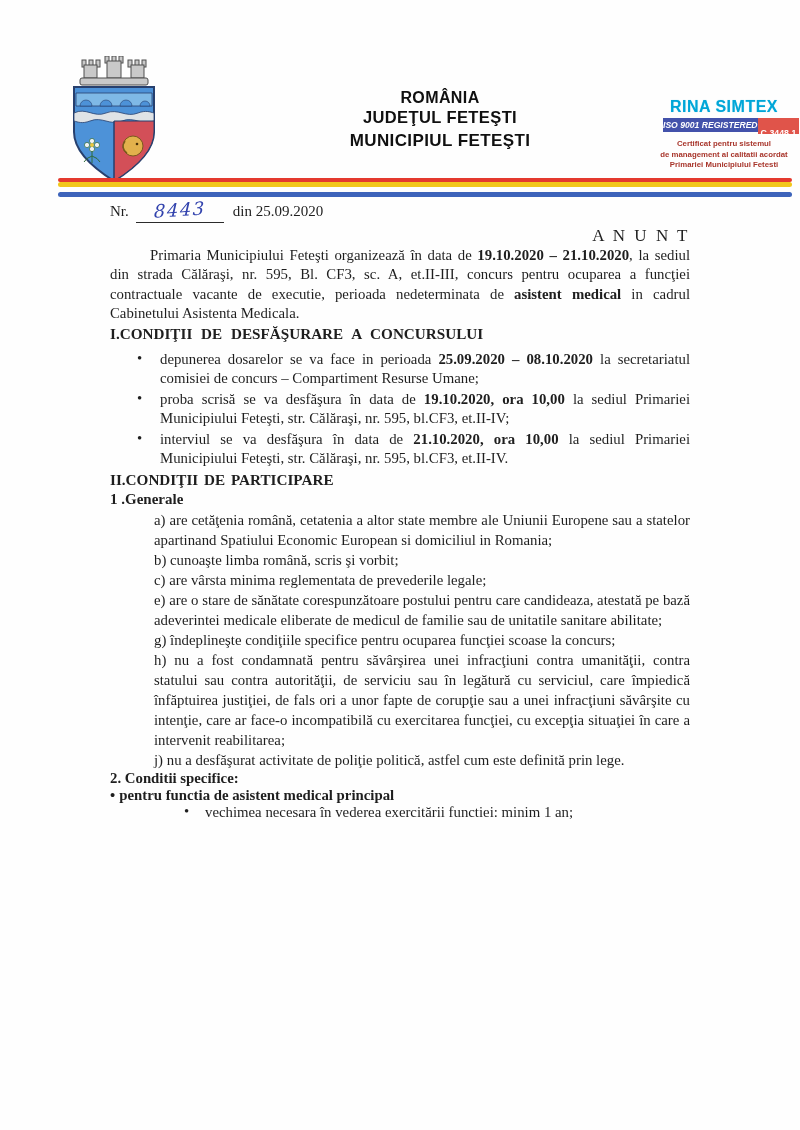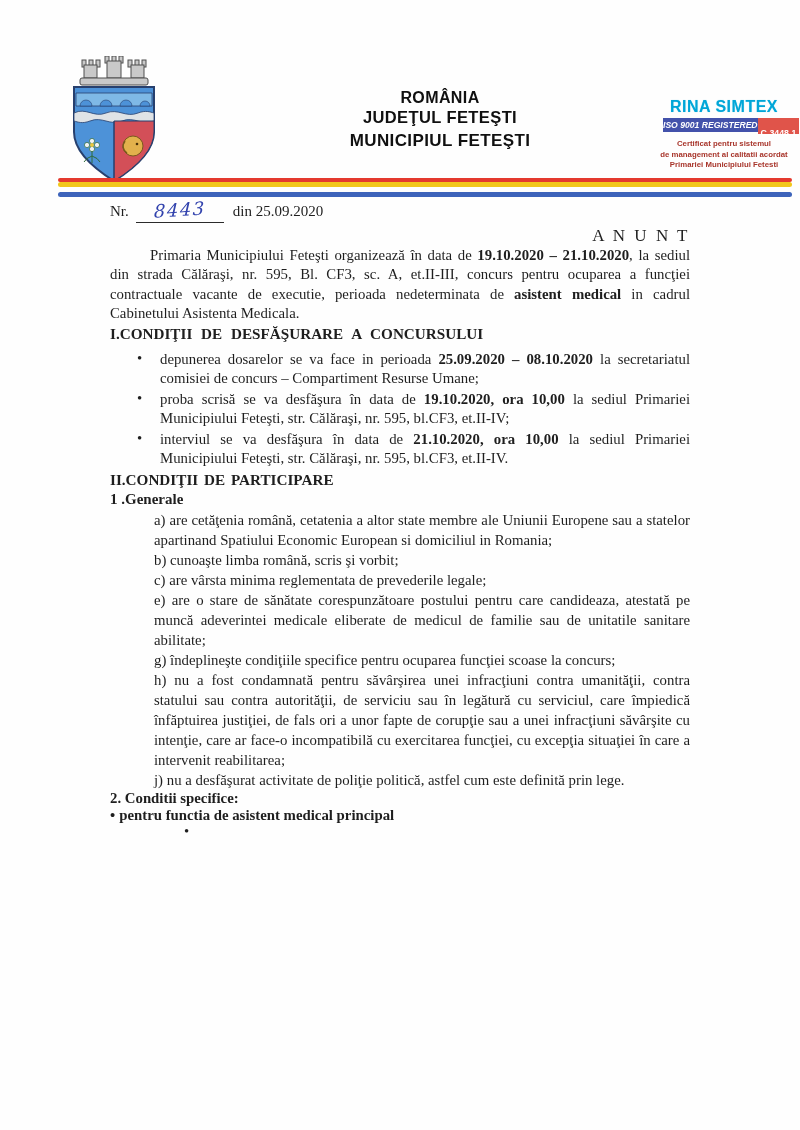--- a/index.html
+++ b/index.html
@@ -174,30 +174,30 @@
     </div>
 
     <p class="h2">II.CONDIŢII DE PARTICIPARE</p>
 
     <p class="gen-head">1 .Generale</p>
 
     <div class="gitems">
       <p>a) are cetăţenia română, cetatenia a altor state membre ale Uniunii Europene sau a statelor apartinand Spatiului Economic European si domiciliul in Romania;</p>
       <p>b) cunoaşte limba română, scris şi vorbit;</p>
       <p>c) are vârsta minima reglementata de prevederile legale;</p>
-      <p>e) are o stare de sănătate corespunzătoare postului pentru care candideaza, atestată pe muncă adeverintei medicale eliberate de medicul de familie sau de unitatile sanitare abilitate;</p>
+      <p>e) are o stare de sănătate corespunzătoare postului pentru care candideaza, atestată pe bază adeverintei medicale eliberate de medicul de familie sau de unitatile sanitare abilitate;</p>
       <p>g) îndeplineşte condiţiile specifice pentru ocuparea funcţiei scoase la concurs;</p>
       <p>h) nu a fost condamnată pentru săvârşirea unei infracţiuni contra umanităţii, contra statului sau contra autorităţii, de serviciu sau în legătură cu serviciul, care împiedică înfăptuirea justiţiei, de fals ori a unor fapte de corupţie sau a unei infracţiuni săvârşite cu intenţie, care ar face-o incompatibilă cu exercitarea funcţiei, cu excepţia situaţiei în care a intervenit reabilitarea;</p>
       <p>j) nu a desfăşurat activitate de poliţie politică, astfel cum este definită prin lege.</p>
     </div>
 
     <p class="spec-head">2. Conditii specifice:</p>
 
     <p class="spec-bullet">
       <span class="dot">•</span><span>pentru functia de asistent medical principal</span>
     </p>
 
     <p class="spec-req">
-      <span class="dot">•</span>
+      <span class="dot">•</span><span>vechimea necesara în vederea exercitării functiei: minim 1 an;</span>
     </p>
 
   </div>
 </div>
 
 </body></html>

